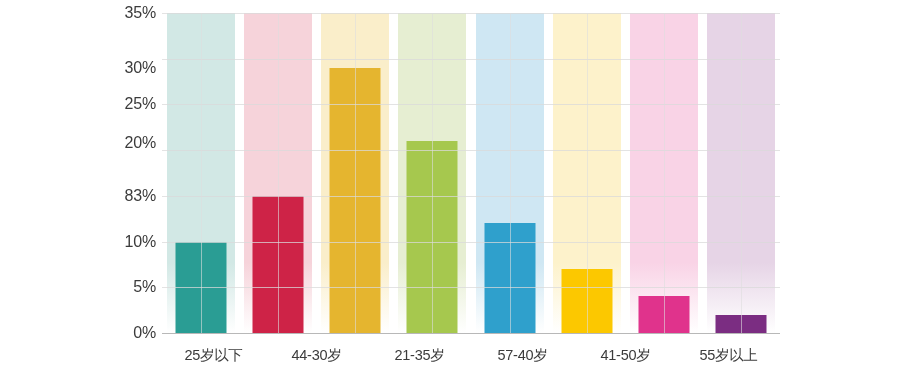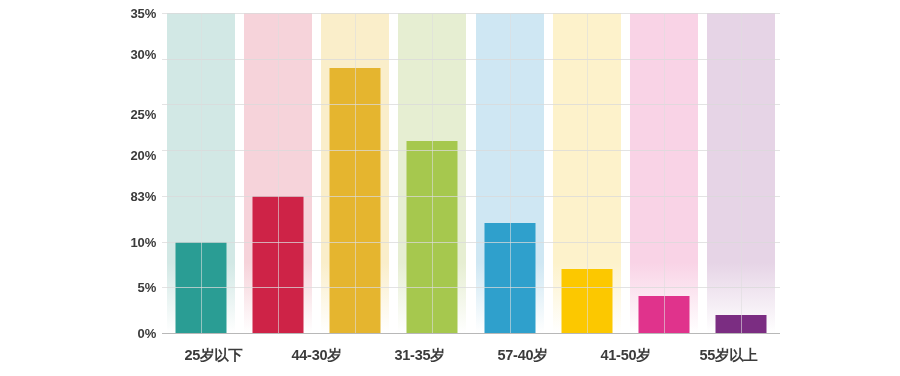--- a/index.html
+++ b/index.html
@@ -26,22 +26,22 @@
     position: absolute;
     left: 108px;
     top: 13px;
     width: 48px;
     height: 320px;
   }
   .y-tick {
     position: absolute;
     right: 0;
     transform: translateY(-50%);
-    font-size: 13px;
-    font-weight: bold;
+    font-size: 16px;
+    font-weight: normal;
     color: #3b3b3b;
     letter-spacing: -0.2px;
     white-space: nowrap;
   }
 
   
   .plot {
     position: absolute;
     left: 162px;
     top: 13px;
@@ -112,37 +112,37 @@
     top: 340px;
     width: 618px;
     height: 32px;
     display: flex;
     z-index: 4;
   }
   .x-tick-label {
     flex: 1 1 0;
     text-align: center;
     font-size: 14.5px;
-    font-weight: bold;
+    font-weight: normal;
     color: #3b3b3b;
     line-height: 30px;
     letter-spacing: -0.3px;
     white-space: nowrap;
   }
 </style>
 </head>
 <body>
 
 <div id="chart-root">
 
   <div class="y-axis">
     <div class="y-tick" style="top:0px;">35%</div>
-    <div class="y-tick" style="top:41px;text-align:right;">30%</div>
-    <div class="y-tick" style="top:101px;margin-left:32px;">25%</div>
-    <div class="y-tick" style="top:142px;">20%</div>
+    <div class="y-tick" style="top:55px;text-align:right;">30%</div>
+    <div class="y-tick" style="top:91px;margin-left:32px;">25%</div>
+    <div class="y-tick" style="top:130px;">20%</div>
     <div class="y-tick" style="top:182.9px;">83%</div>
     <div class="y-tick" style="top:228.6px;">10%</div>
     <div class="y-tick" style="top:274.3px;">5%</div>
     <div class="y-tick" style="top:320px;">0%</div>
   </div>
 
   <div class="plot">
     <div class="bars" id="bars-container">
         <div class="bar-slot">
           <div class="track" style="background: linear-gradient(rgb(210, 232, 229) 0%, rgb(210, 232, 229) 78%, rgba(255, 255, 255, 0) 100%);"></div>
@@ -193,19 +193,19 @@
         <div class="vgrid" style="left: 56.25%;"></div>
         <div class="vgrid" style="left: 68.75%;"></div>
         <div class="vgrid" style="left: 81.25%;"></div>
         <div class="vgrid" style="left: 93.75%;"></div>
       </div>
   </div>
 
   <div class="x-axis" id="x-axis-container">
       <div class="x-tick-label">25岁以下</div>
       <div class="x-tick-label">44-30岁</div>
-      <div class="x-tick-label">31-35岁</div>
+      <div class="x-tick-label">21-35岁</div>
       <div class="x-tick-label">57-40岁</div>
       <div class="x-tick-label">41-50岁</div>
       <div class="x-tick-label">55岁以上</div>
     </div>
 
 </div>
 
 </body></html>

